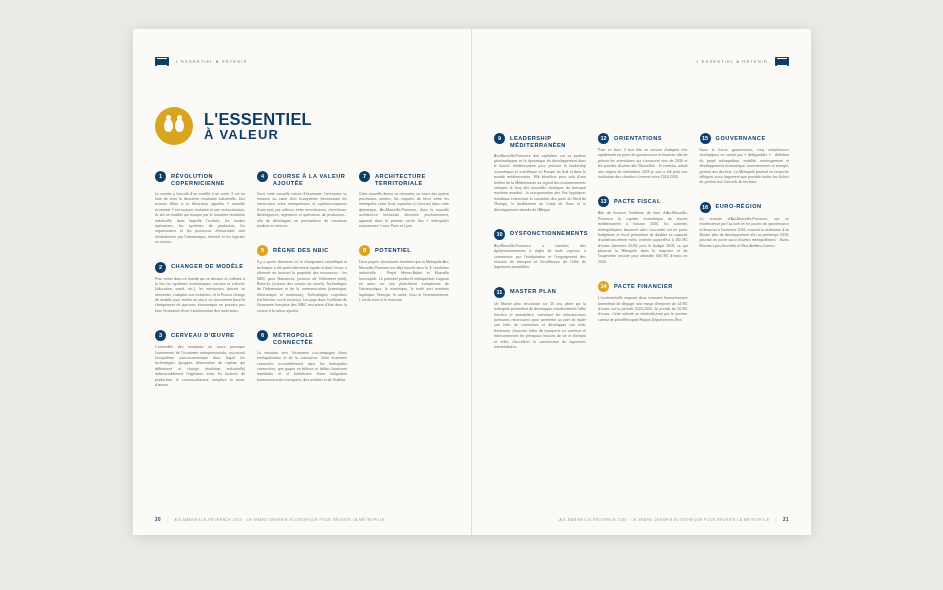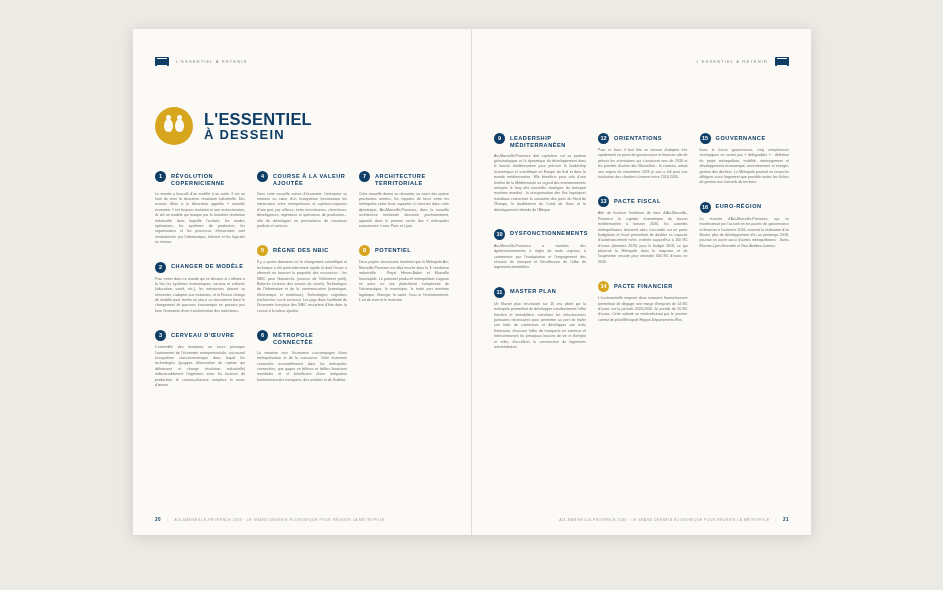--- a/index.html
+++ b/index.html
@@ -190,21 +190,21 @@
 
       <div class="masthead">
         <div class="masthead-badge">
           <span class="h1"></span>
             <span class="h2"></span>
           <span class="p1"></span>
             <span class="p2"></span>
         </div>
         <div class="masthead-title">
           <div>L'ESSENTIEL</div>
-          <div class="l2">À DESSEIN</div>
+          <div class="l2">À VALEUR</div>
         </div>
       </div>
 
       <div class="cols">
 
         <div class="col">
           <div class="item">
             <div class="item-head">
               <div class="num">1</div>
               <div class="item-title">RÉVOLUTION COPERNICIENNE</div>

